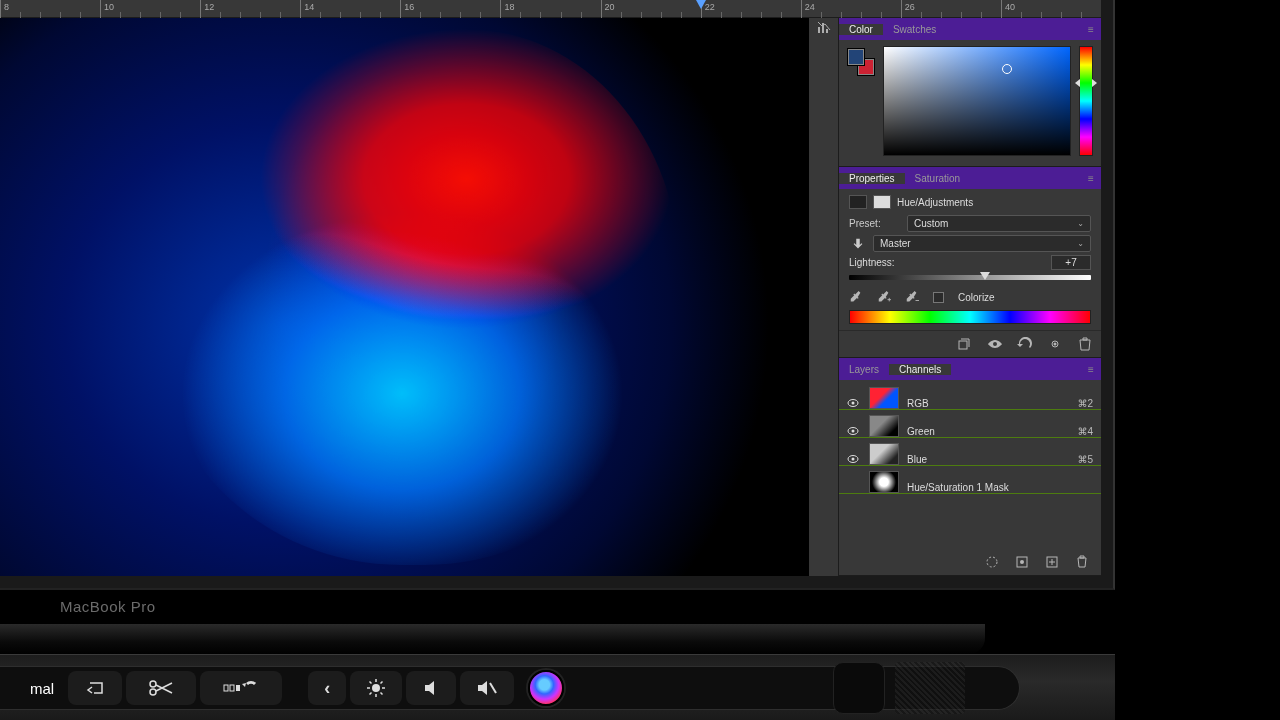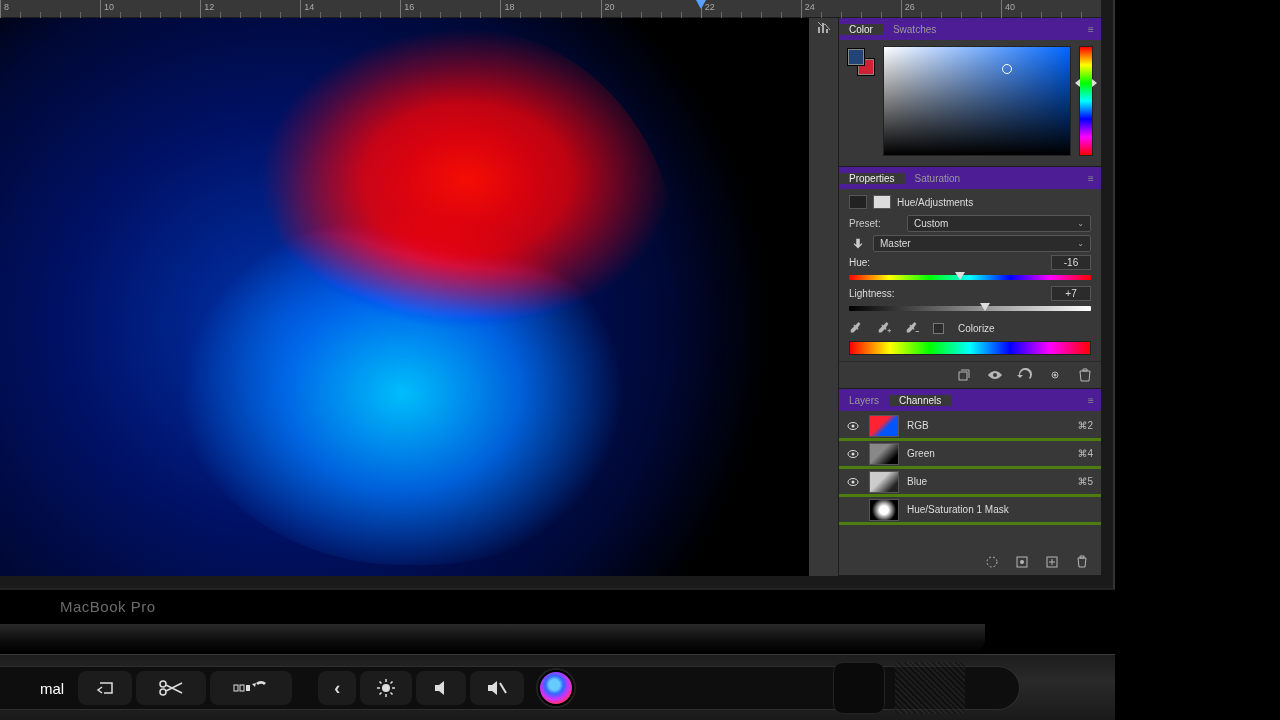--- a/index.html
+++ b/index.html
@@ -81,39 +81,39 @@
 
 .eyedrops{display:flex;align-items:center;gap:14px;margin:8px 0 4px}
 .eyedrop{width:14px;height:14px;opacity:.85}
 .chk{width:11px;height:11px;border:1px solid #777;background:#2b2b2b;display:inline-block}
 
 .utility-row{display:flex;justify-content:flex-end;gap:14px;padding:6px 8px 6px;border-top:1px solid #2a2a2a;margin:6px -10px -8px}
 .util-ico{width:16px;height:14px;opacity:.85}
 
 
 .channels-body{padding:2px 0 0;flex:1;min-height:0}
-.ch-row{display:flex;align-items:center;height:28px;padding:0 8px;gap:8px;border-bottom:3px solid #4d7c0f}
+.ch-row{display:flex;align-items:flex-end;height:28px;padding:0 8px;gap:8px;border-bottom:1px solid #4d7c0f}
 .eye{width:14px;text-align:center;color:#ddd}
 .ch-thumb{width:30px;height:22px;border:1px solid #555;background:#000}
 .ch-thumb.rgb{background:linear-gradient(135deg,#f23 0 40%,#05f 60% 100%)}
 .ch-thumb.red{background:linear-gradient(135deg,#fff 0 35%,#000 70%)}
 .ch-thumb.green{background:linear-gradient(135deg,#888 0 40%,#000 80%)}
 .ch-thumb.blue{background:linear-gradient(135deg,#ccc 0 40%,#222 80%)}
 .ch-thumb.mask{background:radial-gradient(circle at 50% 50%,#fff 25%,#000 70%)}
 .ch-name{flex:1}
 .ch-key{color:#bbb;font-size:10px}
 .ch-foot{display:flex;justify-content:flex-end;gap:16px;padding:6px 12px}
 .ch-foot .ico{width:14px;height:14px;opacity:.85}
 
 
 .deck{position:absolute;left:0;top:590px;right:0;height:130px}
 .lid-label{position:absolute;left:60px;top:8px;color:#6b6b6b;font-size:15px;letter-spacing:.5px}
 .hinge{position:absolute;left:0;right:130px;top:34px;height:30px;background:linear-gradient(#2a2a2a,#0a0a0a 60%,#000);border-radius:0 0 16px 0}
 .base{position:absolute;left:0;right:0;top:64px;height:66px;background:linear-gradient(#1d1d1d,#2a2a2a 40%,#1a1a1a);border-top:1px solid #3a3a3a}
-.touchbar{position:absolute;left:0;top:76px;height:44px;width:1020px;background:#0e0e0e;border:1px solid #2e2e2e;border-left:none;border-radius:0 22px 22px 0;display:flex;align-items:center;padding:0 24px;gap:4px}
+.touchbar{position:absolute;left:0;top:76px;height:44px;width:1020px;background:#0e0e0e;border:1px solid #2e2e2e;border-left:none;border-radius:0 22px 22px 0;display:flex;align-items:center;padding:0 14px;gap:4px}
 .tb-seg{height:34px;border-radius:8px;background:#1c1c1c;display:flex;align-items:center;justify-content:center;color:#ddd;font-size:14px;padding:0 16px}
 .tb-seg.txt{background:transparent;font-size:15px;color:#fff;padding-right:10px}
 .tb-seg.wide{padding:0 22px}
 .tb-gap{width:18px}
 .siri{height:36px;width:36px;border-radius:50%;margin-left:10px;background:radial-gradient(circle at 45% 40%,#6cf 0 20%,#36f 35%,#c3f 55%,#f36 75%,#000 90%);border:2px solid #000;box-shadow:0 0 0 2px #222}
 .fp{position:absolute;right:230px;top:72px;width:52px;height:52px;border-radius:10px;background:#0a0a0a;border:1px solid #222}
 .speaker{position:absolute;right:150px;top:72px;width:70px;height:52px;background:repeating-linear-gradient(45deg,#2a2a2a 0 2px,#111 2px 4px);opacity:.5;border-radius:4px}
 
 svg{display:block}
 </style>
@@ -268,30 +268,20 @@
                   <svg viewBox="0 0 16 16" width="14" height="14">
                       <path d="M6 2v7l-2-2-1 1 5 5 5-5-1-1-2 2V2z" fill="#ccc"></path>
                     </svg>
                 </span>
                 <div class="select">
                   <span>Master</span>
                   <span class="chev">⌄</span>
                 </div>
               </div>
 
-              <div class="slider-row">
-                <div class="lbl-line">
-                  <span>Hue:</span>
-                  <span class="valbox">-16</span>
-                </div>
-                <div class="track">
-                  <div class="bar hue-bar"></div>
-                  <div class="thumb" style="left:46%"></div>
-                </div>
-              </div>
 
 
               <div class="slider-row">
                 <div class="lbl-line">
                   <span>Lightness:</span>
                   <span class="valbox">+7</span>
                 </div>
                 <div class="track">
                   <div class="bar light-bar"></div>
                   <div class="thumb" style="left:56%"></div>

